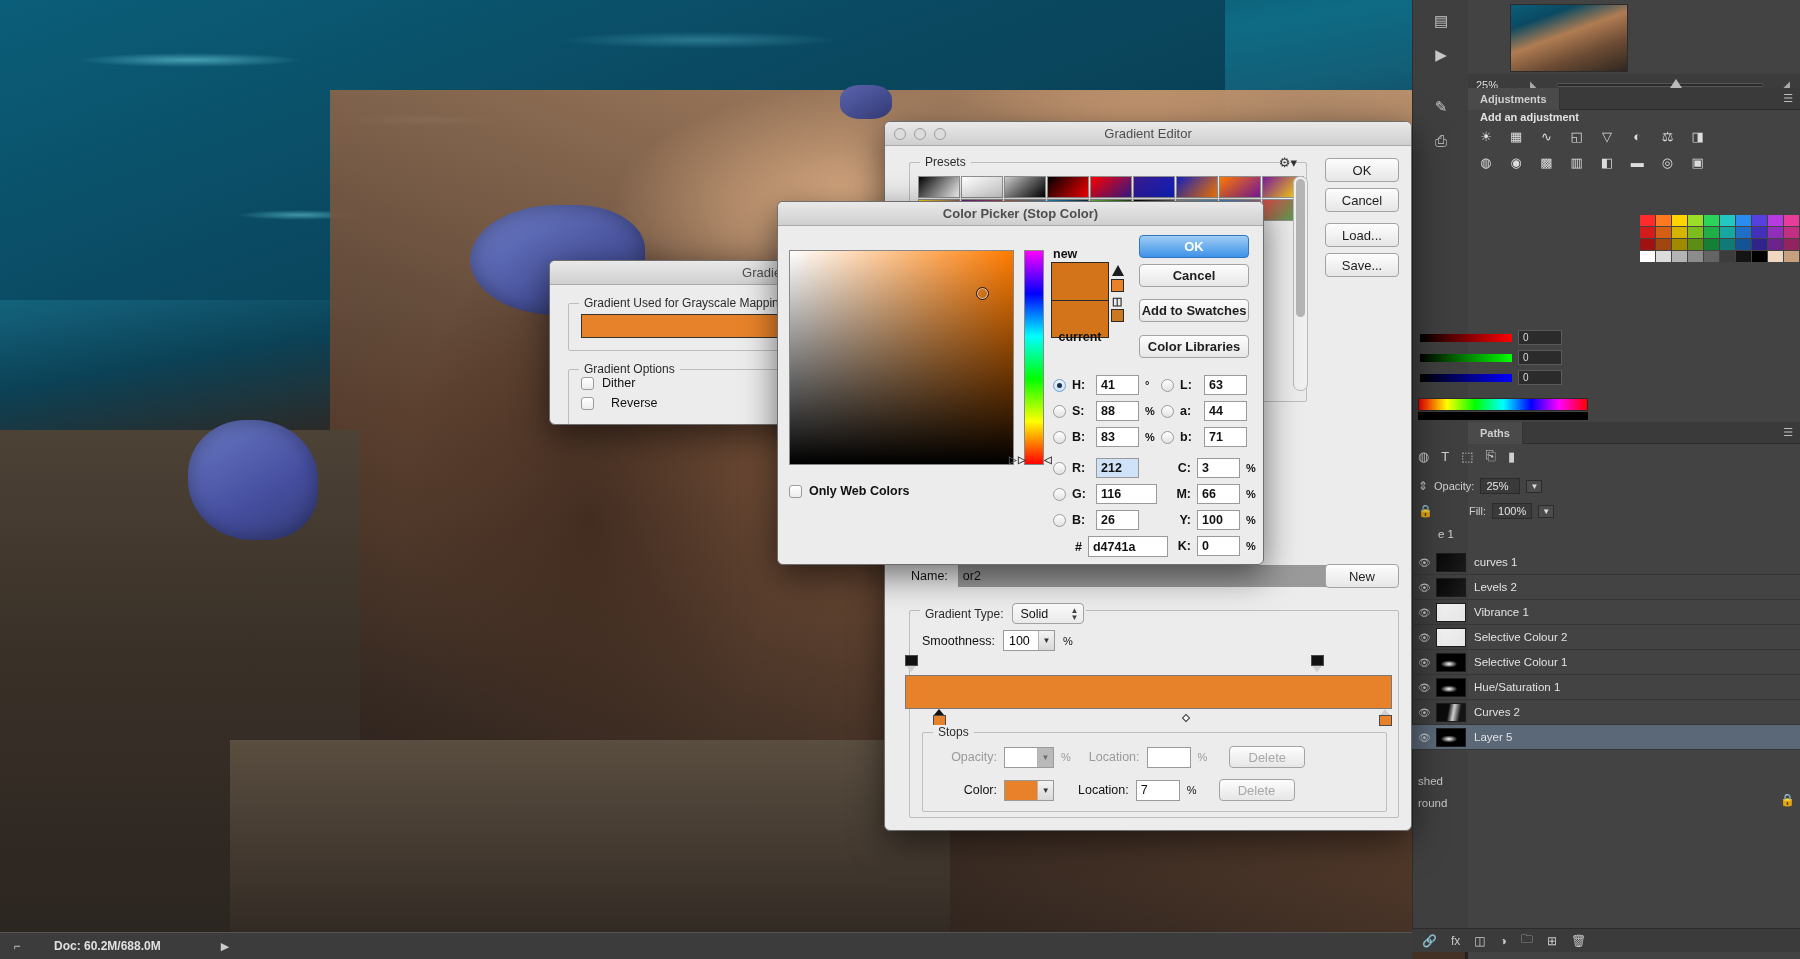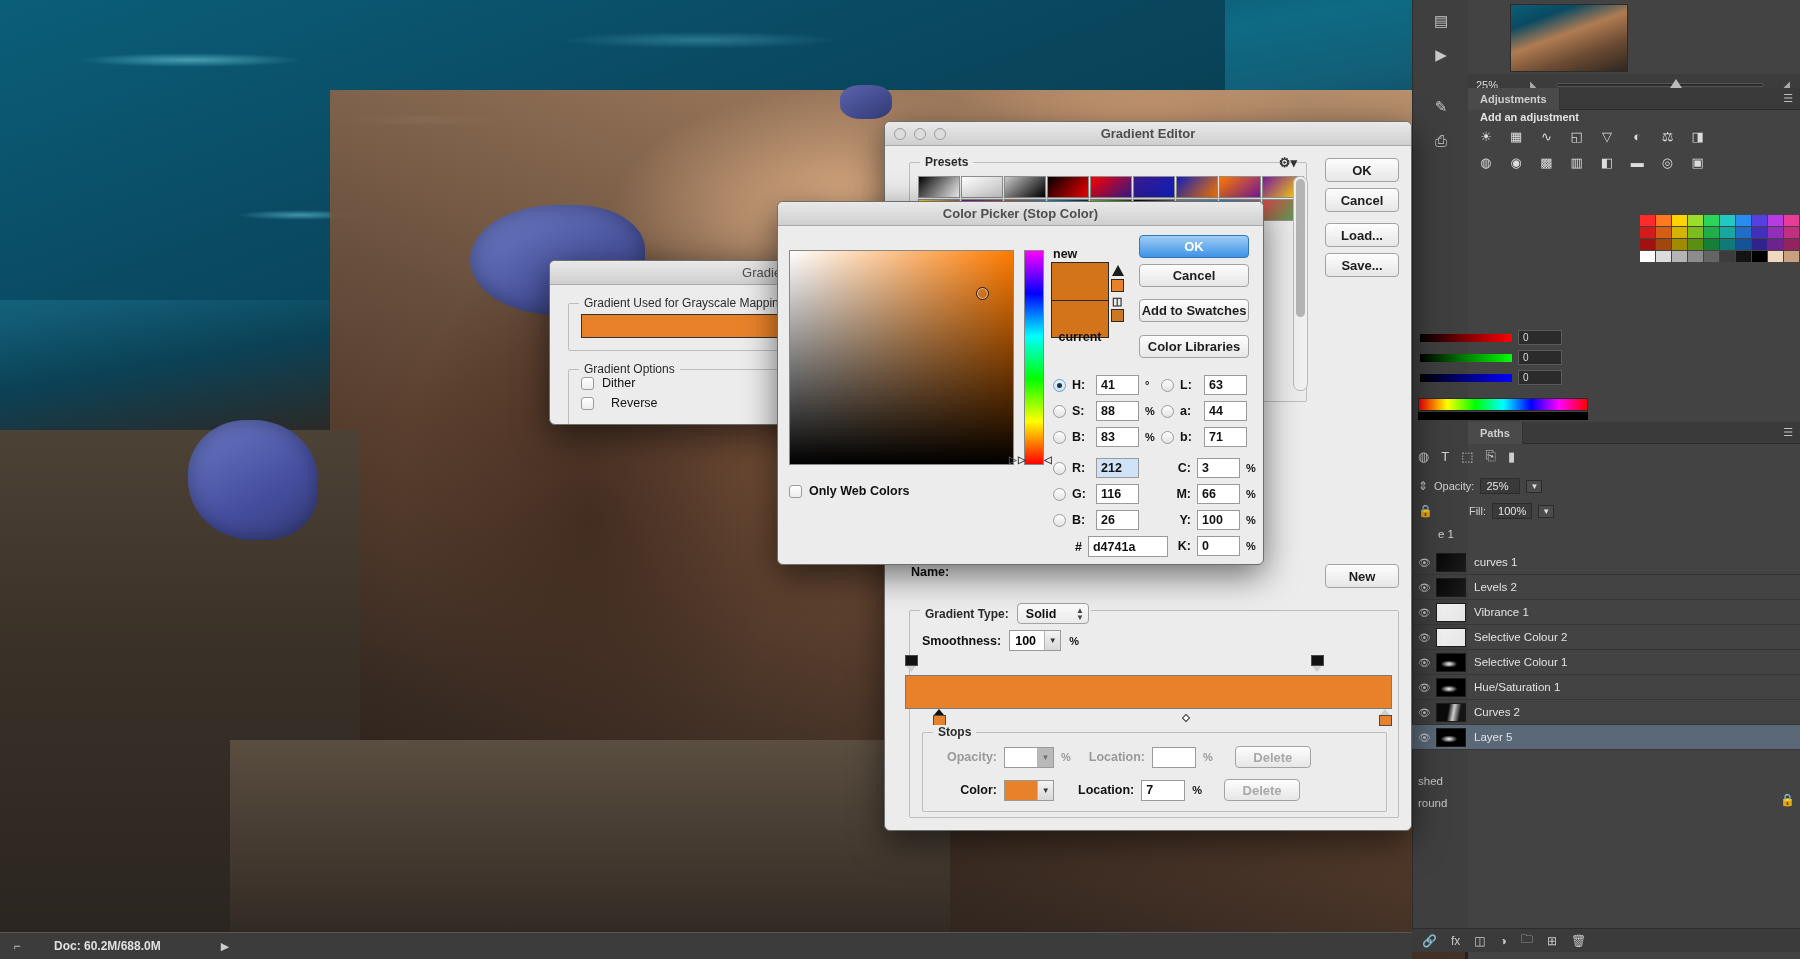--- a/index.html
+++ b/index.html
@@ -384,21 +384,21 @@
     <div style="position:absolute;left:31px;top:115px;display:flex;align-items:center;gap:8px;">
       <span class="cb"></span>
       <span class="lblr">Dither</span>
     </div>
     <div style="position:absolute;left:31px;top:135px;display:flex;align-items:center;gap:17px;">
       <span class="cb"></span>
       <span class="lblr">Reverse</span>
     </div>
   </div>
 
-  <div class="mac-dialog" style="left:884px; top:121px; width:528px; height:710px;font-weight:bold;">
+  <div class="mac-dialog" style="left:884px; top:121px; width:528px; height:710px;">
     <div class="mac-title">
       <div class="traffic">
         <span class="tl"></span>
         <span class="tl"></span>
         <span class="tl"></span>
       </div>
       <div class="t">Gradient Editor</div>
     </div>
 
     <div class="grp" style="left:24px; top:40px; width:398px; height:240px;">
@@ -440,20 +440,21 @@
       <div class="scroll-thumb" style="top:2px;height:138px;"></div>
     </div>
 
     <div class="btn" style="position:absolute;left:440px;top:36px;width:74px;height:24px;">OK</div>
     <div class="btn" style="position:absolute;left:440px;top:66px;width:74px;height:24px;">Cancel</div>
     <div class="btn" style="position:absolute;left:440px;top:101px;width:74px;height:24px;">Load...</div>
     <div class="btn" style="position:absolute;left:440px;top:131px;width:74px;height:24px;">Save...</div>
 
     <div style="position:absolute;left:26px;top:443px;display:flex;align-items:center;gap:10px;width:490px;">
       <span class="lblr">Name:</span>
+      <span class="field" style="width:374px;height:22px;background:#9a9a9a;color:#111;">or2</span>
     </div>
     <div class="btn" style="position:absolute;left:440px;top:442px;width:74px;height:24px;">New</div>
 
     <div class="grp" style="left:24px; top:488px; width:490px; height:208px;">
       <div class="grp-label" style="display:flex;align-items:center;gap:8px;padding-right:2px;">
         <span>Gradient Type:</span>
         <span class="select" style="width:72px;height:21px;">
           <span>Solid</span>
           <span class="stepper">▲<br>▼</span>
         </span>
@@ -603,21 +604,21 @@
     <div id="cp-rgb" style="position:absolute;left:275px;top:253px;">
         <div style="display: flex; align-items: center; gap: 6px; height: 26px;">
           <span class="radio"></span>
           <span class="lblr" style="width: 18px;">R:</span>
           <span class="field sel" style="width: 43px; height: 20px;">212</span>
           <span class="unit"></span>
         </div>
         <div style="display: flex; align-items: center; gap: 6px; height: 26px;">
           <span class="radio"></span>
           <span class="lblr" style="width: 18px;">G:</span>
-          <span class="field" style="width: 43px; height: 20px;">116</span>
+          <span class="field" style="width: 61px; height: 20px;">116</span>
           <span class="unit"></span>
         </div>
         <div style="display: flex; align-items: center; gap: 6px; height: 26px;">
           <span class="radio"></span>
           <span class="lblr" style="width: 18px;">B:</span>
           <span class="field" style="width: 43px; height: 20px;">26</span>
           <span class="unit"></span>
         </div>
       </div>
     <div id="cp-cmyk" style="position:absolute;left:395px;top:253px;">

